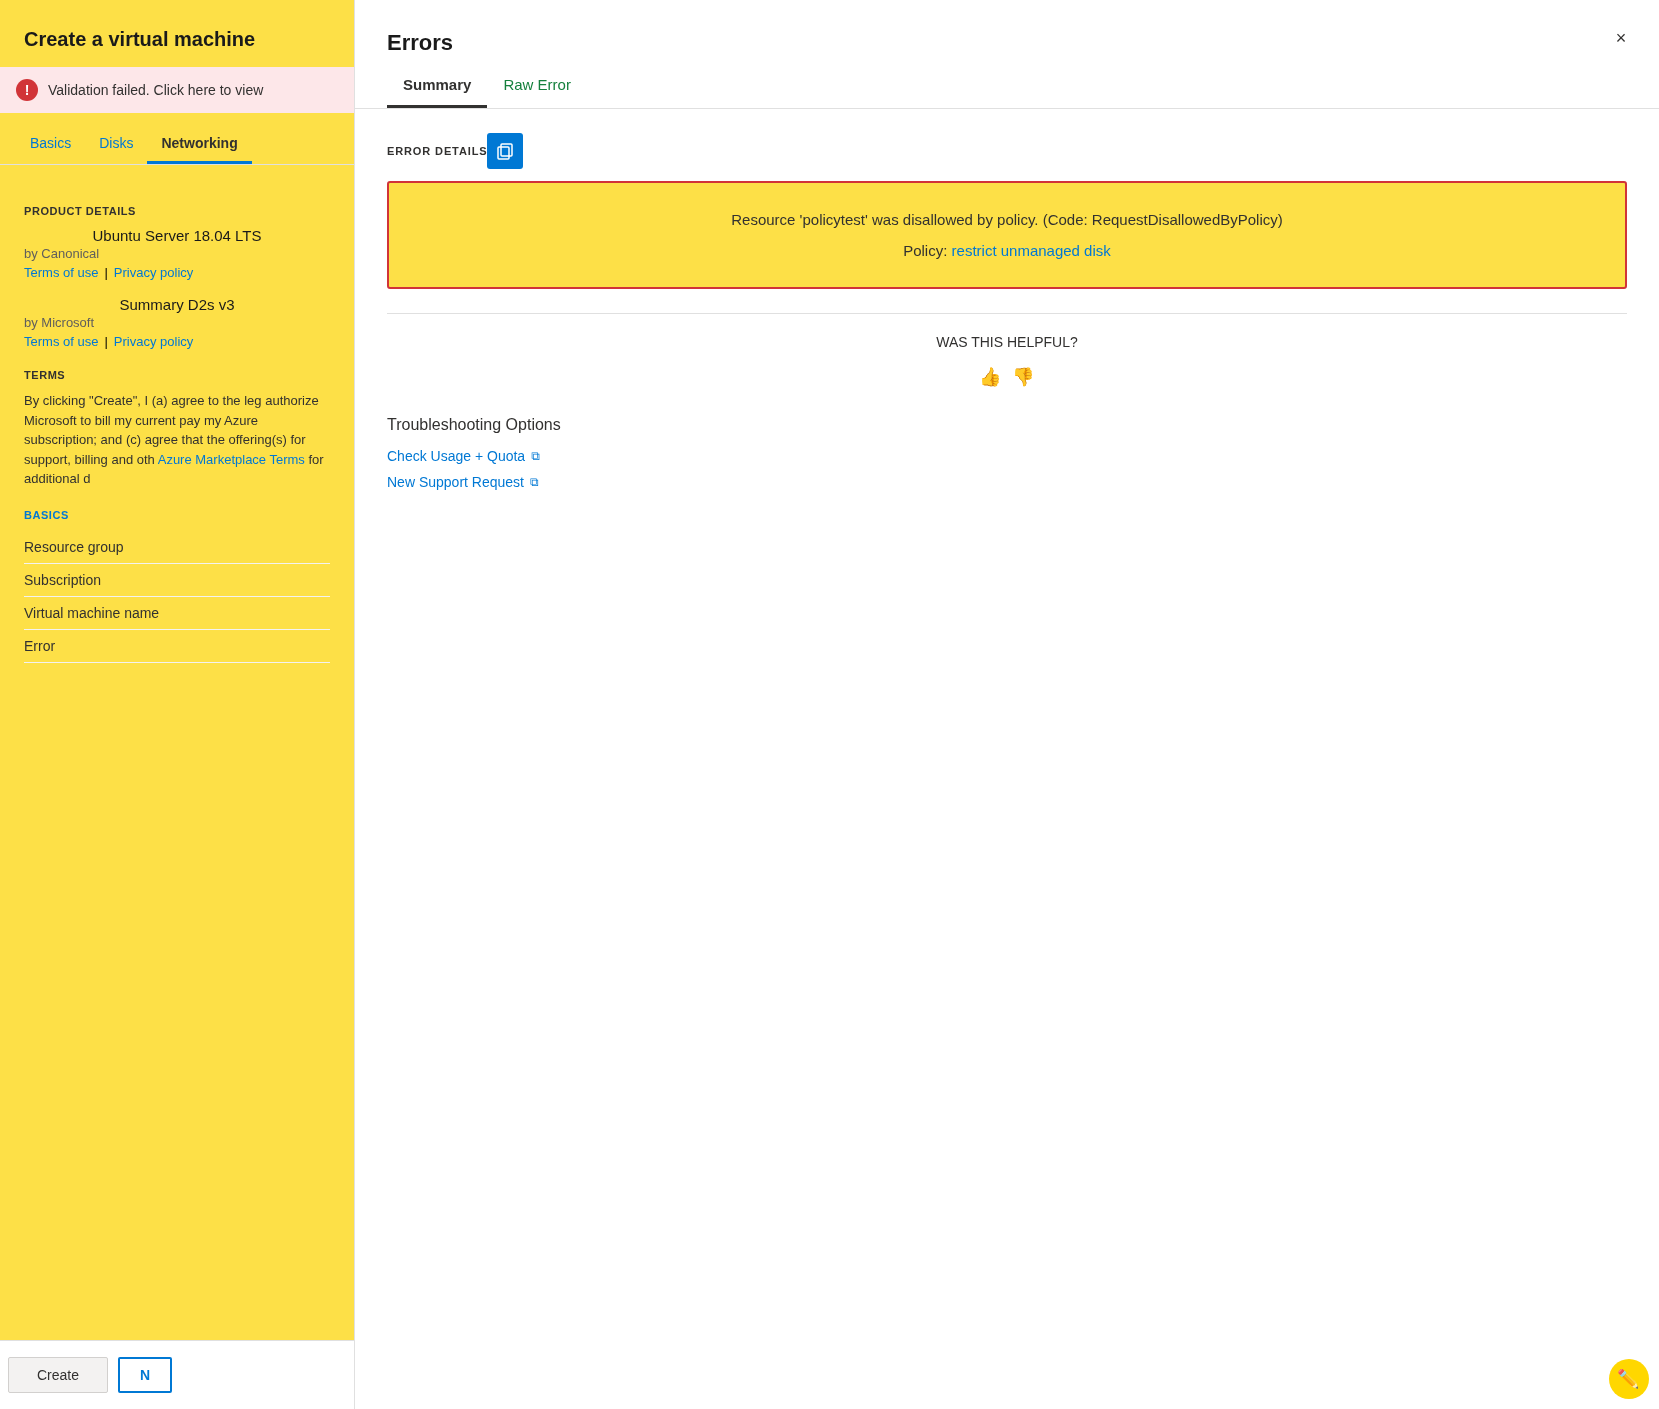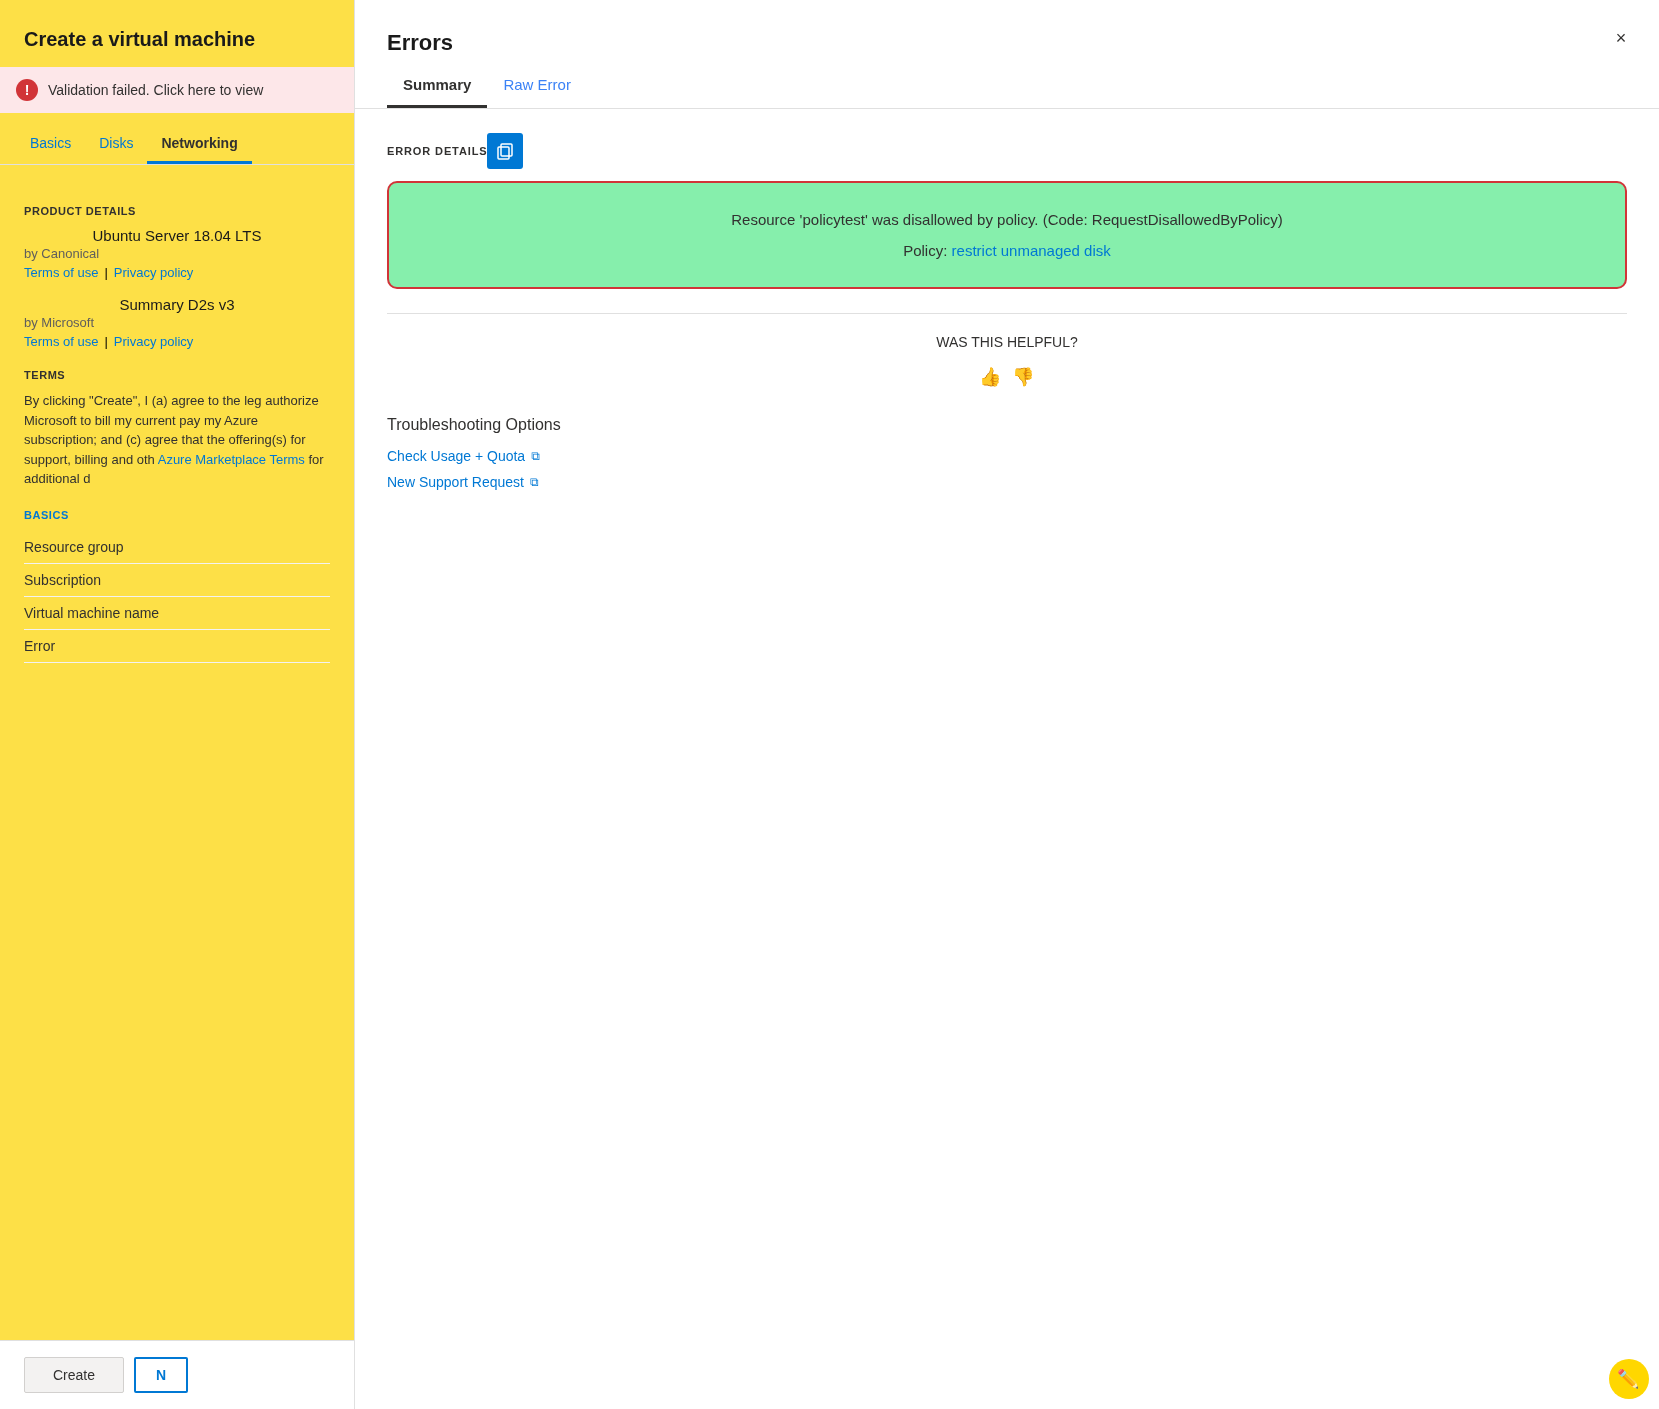--- a/index.html
+++ b/index.html
@@ -136,21 +136,21 @@
       color: #323130;
       padding: 8px 0;
       border-bottom: 1px solid #f3f2f1;
     }
 
     .bottom-bar {
       position: absolute;
       bottom: 0;
       left: 0;
       width: 355px;
-      padding: 16px 24px;
+      padding: 16px 8px;
       background: #fff;
       border-top: 1px solid #e0e0e0;
       display: flex;
       gap: 10px;
     }
 
     .btn-create {
       background: #f3f2f1;
       border: 1px solid #d2d0ce;
       color: #323130;
@@ -213,21 +213,21 @@
       padding: 0 32px;
       border-bottom: 1px solid #e0e0e0;
       margin-top: 8px;
     }
 
     .errors-tab {
       padding: 12px 16px;
       font-size: 15px;
       cursor: pointer;
       border-bottom: 3px solid transparent;
-      color: #3b82f6;
+      color: #15803d;
       text-decoration: none;
     }
 
     .errors-tab.active {
       color: #323130;
       border-bottom: 3px solid #323130;
       font-weight: 600;
     }
 
     .errors-body {
@@ -253,24 +253,24 @@
       cursor: pointer;
       display: flex;
       align-items: center;
       justify-content: center;
       color: white;
       font-size: 16px;
     }
 
     .error-box {
       border: 2px solid #d13438;
-      border-radius: 10px;
+      border-radius: 3px;
       padding: 28px 32px;
       margin-bottom: 24px;
-      background: #86efac;
+      background: #fde047;
     }
 
     .error-box-message {
       font-size: 15px;
       color: #323130;
       margin-bottom: 14px;
       text-align: center;
     }
 
     .error-box-policy {

